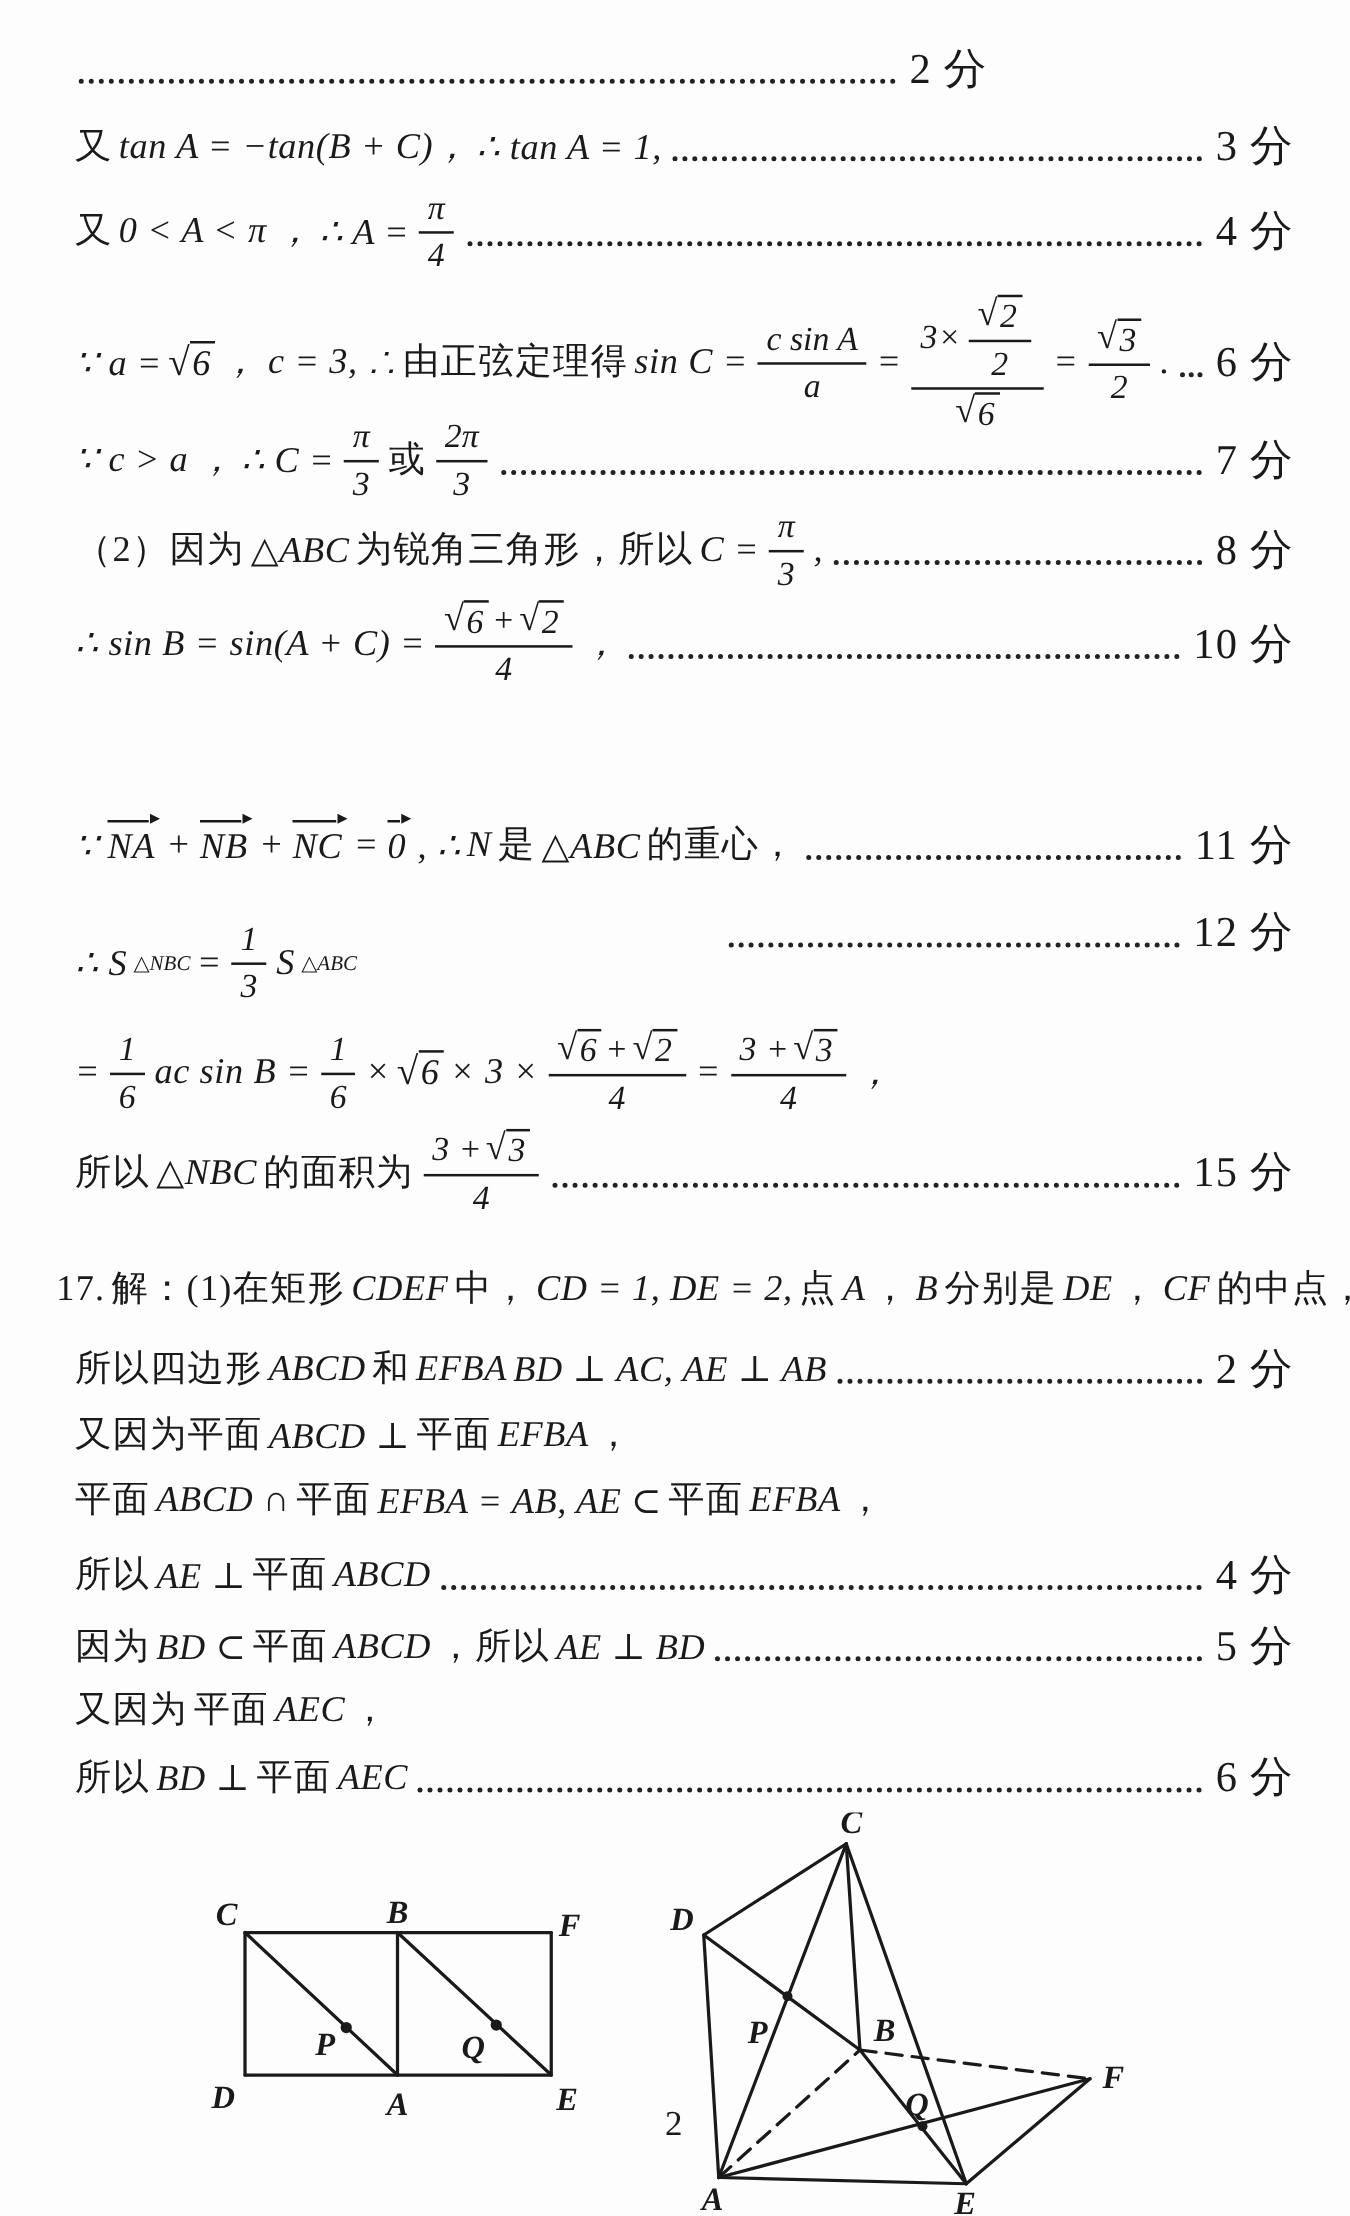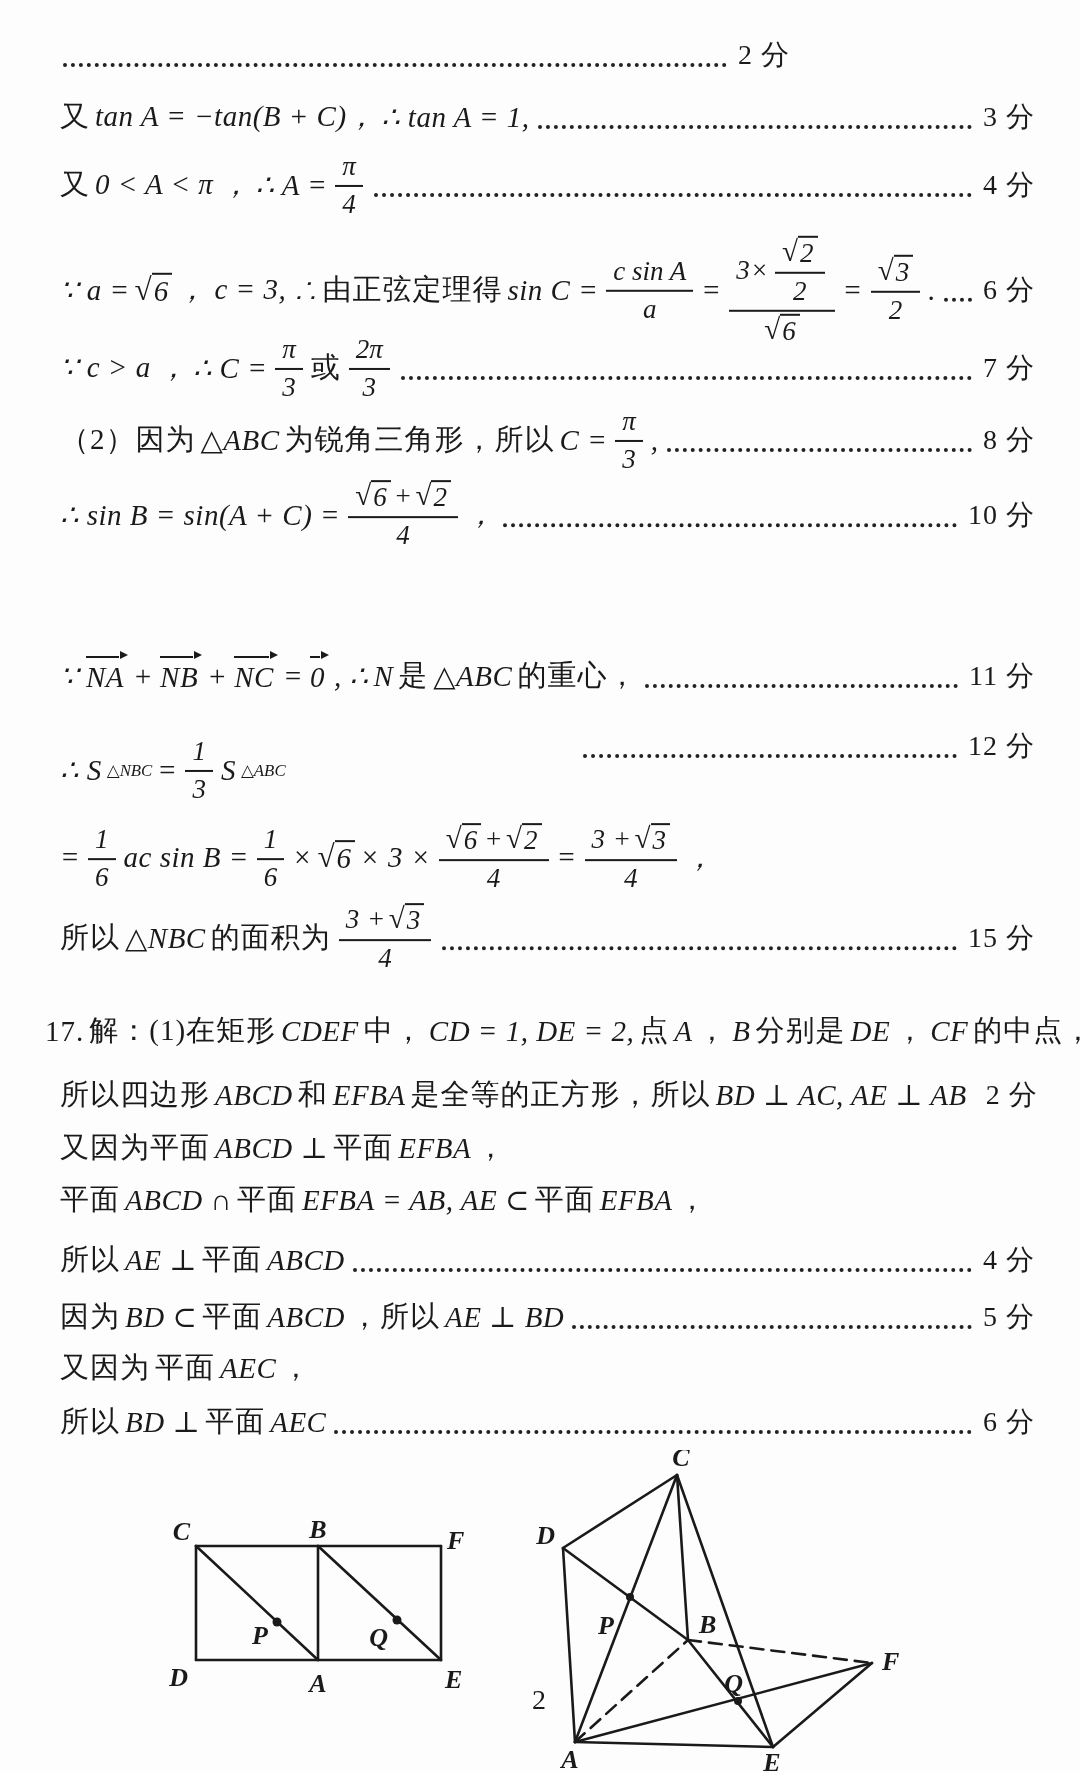--- a/index.html
+++ b/index.html
@@ -2,21 +2,21 @@
 <html><head>
 <meta charset="utf-8">
 <style>
   html,body{margin:0;padding:0;}
   body{width:1080px;height:1773px;position:relative;background:#fdfdfd;color:#1a1a1a;
        font-family:"Liberation Serif","DejaVu Serif",serif;overflow:hidden;}
   .row{position:absolute;left:60px;right:45px;display:flex;align-items:center;
        transform:translateY(-50%);gap:5px;font-size:29px;white-space:nowrap;}
   .cn{font-style:normal;letter-spacing:1px;}
   .m{font-style:italic;letter-spacing:0.5px;}
-  .sc{font-size:28px;font-style:normal;margin-left:3px;letter-spacing:1px;text-align:center;}
+  .sc{font-size:34px;font-style:normal;margin-left:3px;letter-spacing:1px;text-align:center;}
   .dots{flex:1;height:0;border-bottom:4px dotted #222;transform:translateY(10px);margin:0 3px;}
   .frac{display:inline-flex;flex-direction:column;align-items:center;font-size:27px;
         line-height:1.15;margin:0 3px;font-style:italic;}
   .frac>.num{border-bottom:2.5px solid #1a1a1a;padding:1px 7px 3px;display:flex;align-items:center;justify-content:center;gap:3px;}
   .frac>.den{padding-top:2px;display:flex;align-items:center;justify-content:center;}
   .sqrt{display:inline-flex;align-items:flex-start;font-style:normal;}
   .rs{line-height:1;transform:translateY(1px);font-size:1.08em;}
   .rv{border-top:2.5px solid #1a1a1a;padding:1px 4px 0 2px;font-style:italic;line-height:1.1;}
   .sub{font-size:0.58em;font-style:italic;vertical-align:-0.5em;letter-spacing:0;}
   .vec{position:relative;font-style:italic;padding:2px 4px 0 2px;letter-spacing:0.5px;}
@@ -272,21 +272,20 @@
   <span class="cn">，</span>
   <span class="m">CF</span>
   <span class="cn">的中点，</span>
 </div>
 
 <div class="row" style="top:1095px">
   <span class="cn">所以四边形</span>
   <span class="m">ABCD</span>
   <span class="cn">和</span>
   <span class="m">EFBA</span>
-  <span class="cn">是全等的正方形，所以</span>
   <span class="m">BD ⊥ AC, AE ⊥ AB</span>
   <div class="dots"></div>
   <span class="sc">2 分</span>
 </div>
 
 <div class="row" style="top:1148px">
   <span class="cn">又因为平面</span>
   <span class="m">ABCD ⊥</span>
   <span class="cn">平面</span>
   <span class="m">EFBA</span>

